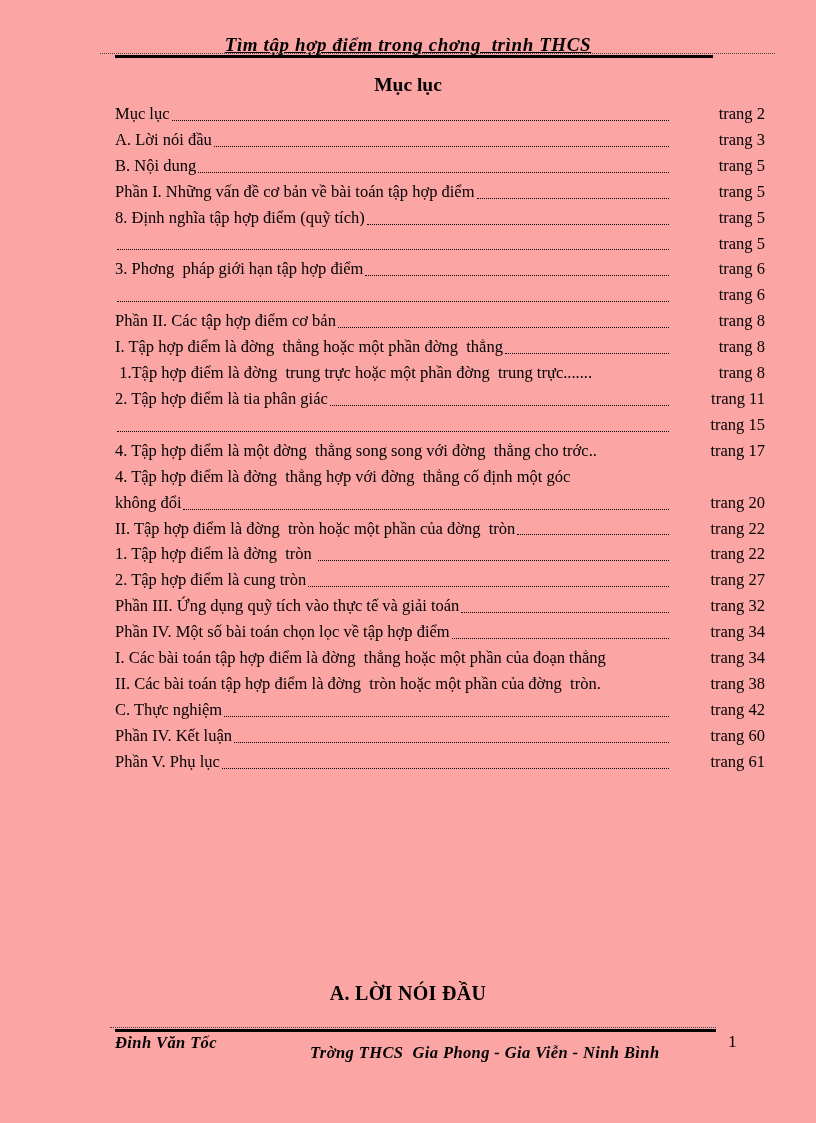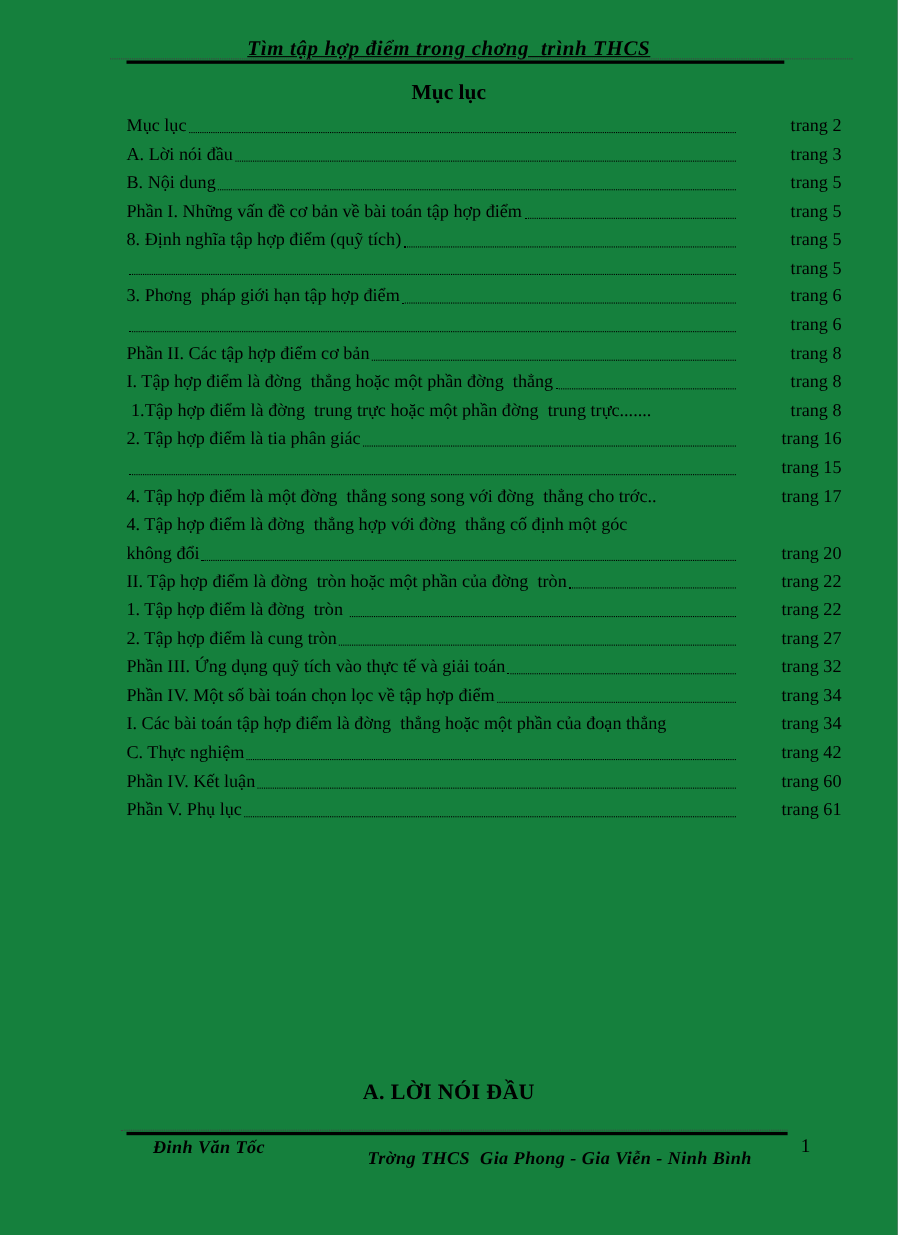--- a/index.html
+++ b/index.html
@@ -1,21 +1,21 @@
 <!DOCTYPE html>
 <html><head>
 <meta charset="utf-8">
 <style>
   html, body { margin: 0; padding: 0; background: #888; }
   .page {
     position: relative;
     width: 816px;
     height: 1123px;
     margin: 0 auto;
-    background: #15803d;
+    background: #fca5a5;
     color: #000;
     font-family: "Liberation Serif", "DejaVu Serif", serif;
     overflow: hidden;
   }
 
   
   .header-line {
     position: absolute;
     top: 34px; left: 0; right: 0;
     text-align: center;
@@ -90,21 +90,20 @@
     top: 1029px; left: 115px; width: 601px; height: 3px;
     background: #000;
   }
   .footer-text {
     position: absolute;
     top: 1033px; left: 115px; width: 601px; height: 24px;
     font-style: italic;
     font-weight: bold;
     font-size: 16.5px;
     letter-spacing: 0.4px;
-    margin-left: 24px;
   }
   .footer-author { position: absolute; left: 0; top: 0; white-space: pre; }
   .footer-school { position: absolute; left: 195px; top: 10px; white-space: pre; }
   .footer-page-number {
     position: absolute;
     top: 1031px; left: 728px;
     font-size: 17.5px;
     font-style: normal;
     font-weight: normal;
   }
@@ -183,21 +182,21 @@
 
   <div class="toc-row">
     <span class="toc-label"> 1.Tập hợp điểm là đờng  trung trực hoặc một phần đờng  trung trực.......</span>
     <span class="toc-leader"></span>
     <span class="toc-page indent">trang 8</span>
   </div>
 
   <div class="toc-row">
     <span class="toc-label">2. Tập hợp điểm là tia phân giác</span>
     <span class="toc-leader dots"></span>
-    <span class="toc-page">trang 16</span>
+    <span class="toc-page">trang 11</span>
   </div>
 
   <div class="toc-row">
     <span class="toc-leader dots"></span>
     <span class="toc-page">trang 15</span>
   </div>
 
   <div class="toc-row">
     <span class="toc-label">4. Tập hợp điểm là một đờng  thẳng song song với đờng  thẳng cho trớc..</span>
     <span class="toc-leader"></span>
@@ -245,20 +244,25 @@
     <span class="toc-leader dots"></span>
     <span class="toc-page">trang 34</span>
   </div>
 
   <div class="toc-row">
     <span class="toc-label">I. Các bài toán tập hợp điểm là đờng  thẳng hoặc một phần của đoạn thẳng</span>
     <span class="toc-leader"></span>
     <span class="toc-page">trang 34</span>
   </div>
 
+  <div class="toc-row">
+    <span class="toc-label">II. Các bài toán tập hợp điểm là đờng  tròn hoặc một phần của đờng  tròn.</span>
+    <span class="toc-leader"></span>
+    <span class="toc-page">trang 38</span>
+  </div>
 
   <div class="toc-row">
     <span class="toc-label">C. Thực nghiệm</span>
     <span class="toc-leader dots"></span>
     <span class="toc-page">trang 42</span>
   </div>
 
   <div class="toc-row">
     <span class="toc-label">Phần IV. Kết luận</span>
     <span class="toc-leader dots"></span>

